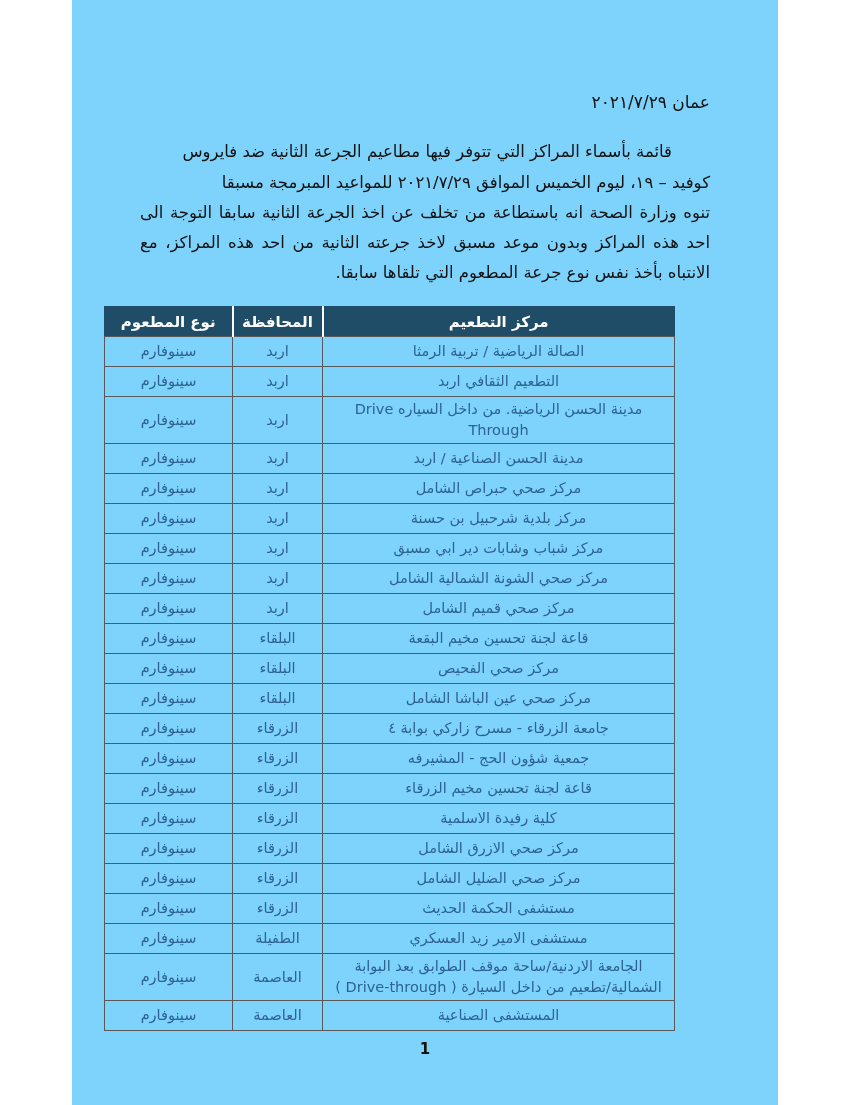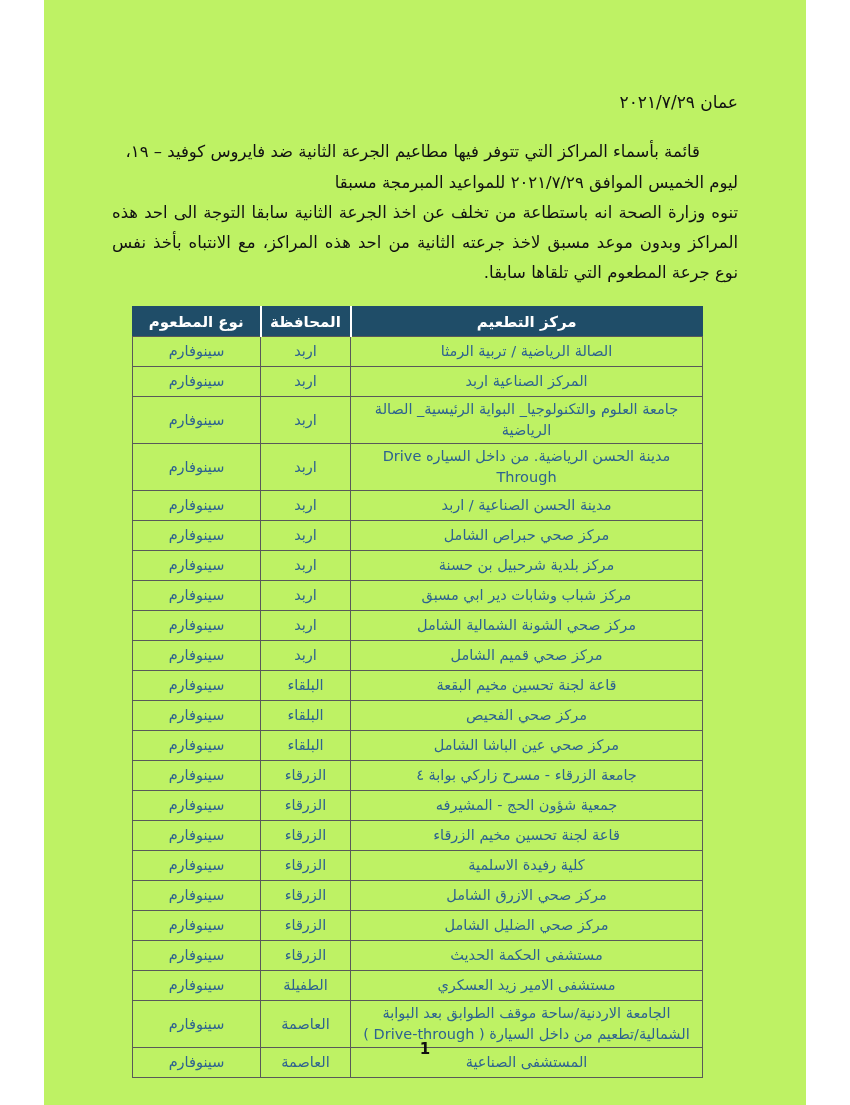--- a/index.html
+++ b/index.html
@@ -1,21 +1,21 @@
 <!DOCTYPE html>
 <html lang="ar" dir="rtl"><head>
 <meta charset="utf-8">
 <style>
   html, body { margin: 0; padding: 0; background: #ffffff; }
   .page {
     position: relative;
-    width: 762px;
+    width: 706px;
     height: 1105px;
     margin: 0 auto;
-    background: #bef264;
+    background: #7dd3fc;
     font-family: "DejaVu Sans", sans-serif;
     color: #1a1a1a;
     overflow: hidden;
     box-sizing: border-box;
   }
   .content {
     direction: rtl;
     padding: 90px 68px 0 68px;
   }
   .date-line {
@@ -111,26 +111,21 @@
           <th>نوع المطعوم</th>
         </tr>
       </thead>
       <tbody>
           <tr>
         <td>الصالة الرياضية / تربية الرمثا</td>
         <td>اربد</td>
         <td>سينوفارم</td>
       </tr>
           <tr>
-        <td>المركز الصناعية اربد</td>
-        <td>اربد</td>
-        <td>سينوفارم</td>
-      </tr>
-          <tr>
-        <td>جامعة العلوم والتكنولوجيا_ البواية الرئيسية_ الصالة الرياضية</td>
+        <td>التطعيم الثقافي اربد</td>
         <td>اربد</td>
         <td>سينوفارم</td>
       </tr>
           <tr>
         <td>مدينة الحسن الرياضية. من داخل السياره Drive Through</td>
         <td>اربد</td>
         <td>سينوفارم</td>
       </tr>
           <tr>
         <td>مدينة الحسن الصناعية / اربد</td>

